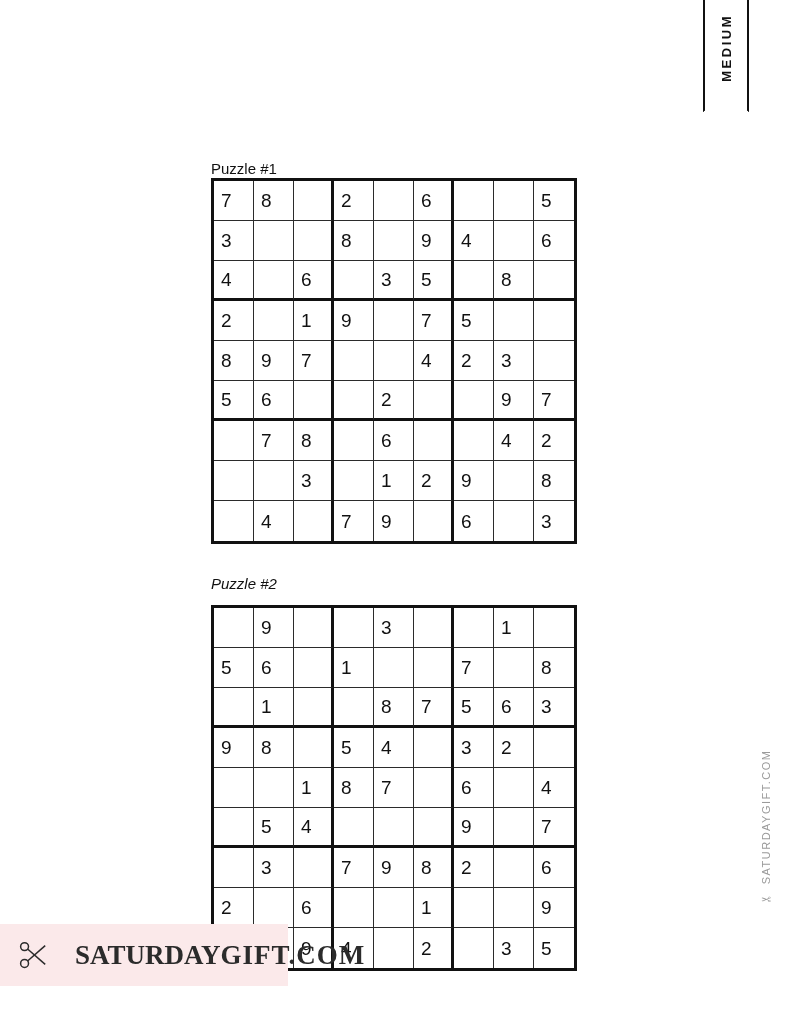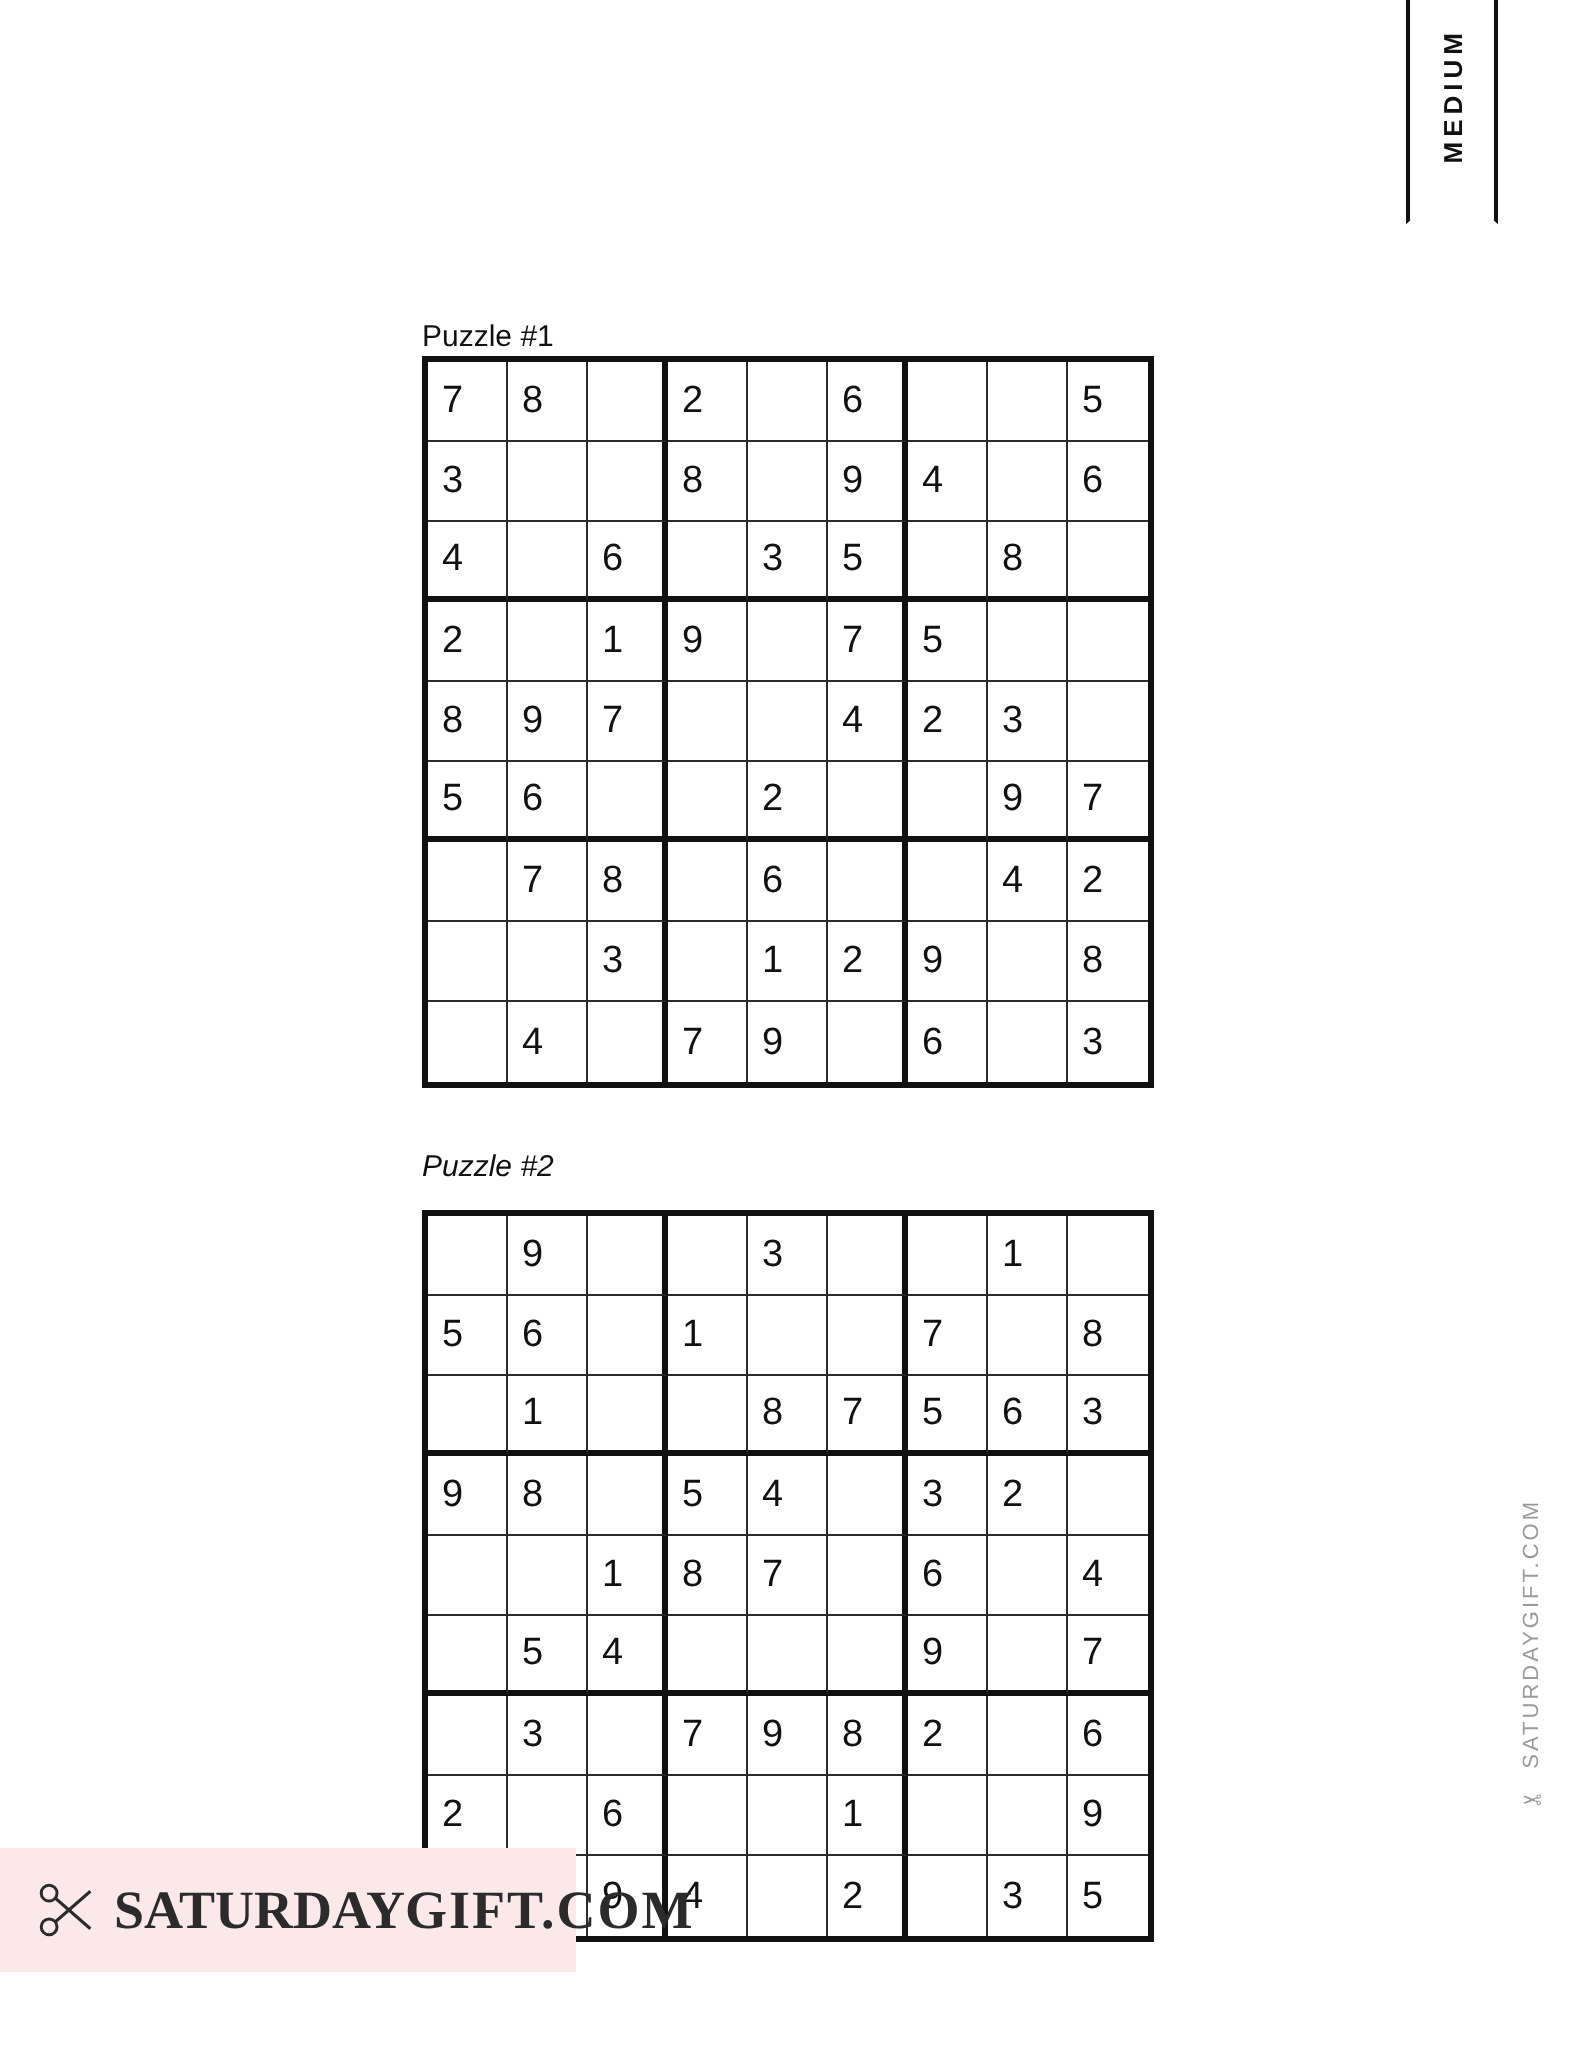--- a/index.html
+++ b/index.html
@@ -116,21 +116,21 @@
     margin-right: 9px;
     flex: none;
   }
   .logo-text {
     font-family: "Liberation Serif", serif;
     font-size: 27px;
     color: #2b2b2b;
     letter-spacing: 0px;
     white-space: nowrap;
   }
-  .logo-text .bold { font-weight: 700; }
+  .logo-text .bold { font-weight: 700; margin-left: 18px; }
   .logo-text .light { font-weight: 700; letter-spacing: 1px; }
 
   
   .side-credit {
     position: absolute;
     right: 18px;
     bottom: 118px;
     writing-mode: vertical-rl;
     transform: rotate(180deg);
     font-size: 11px;

